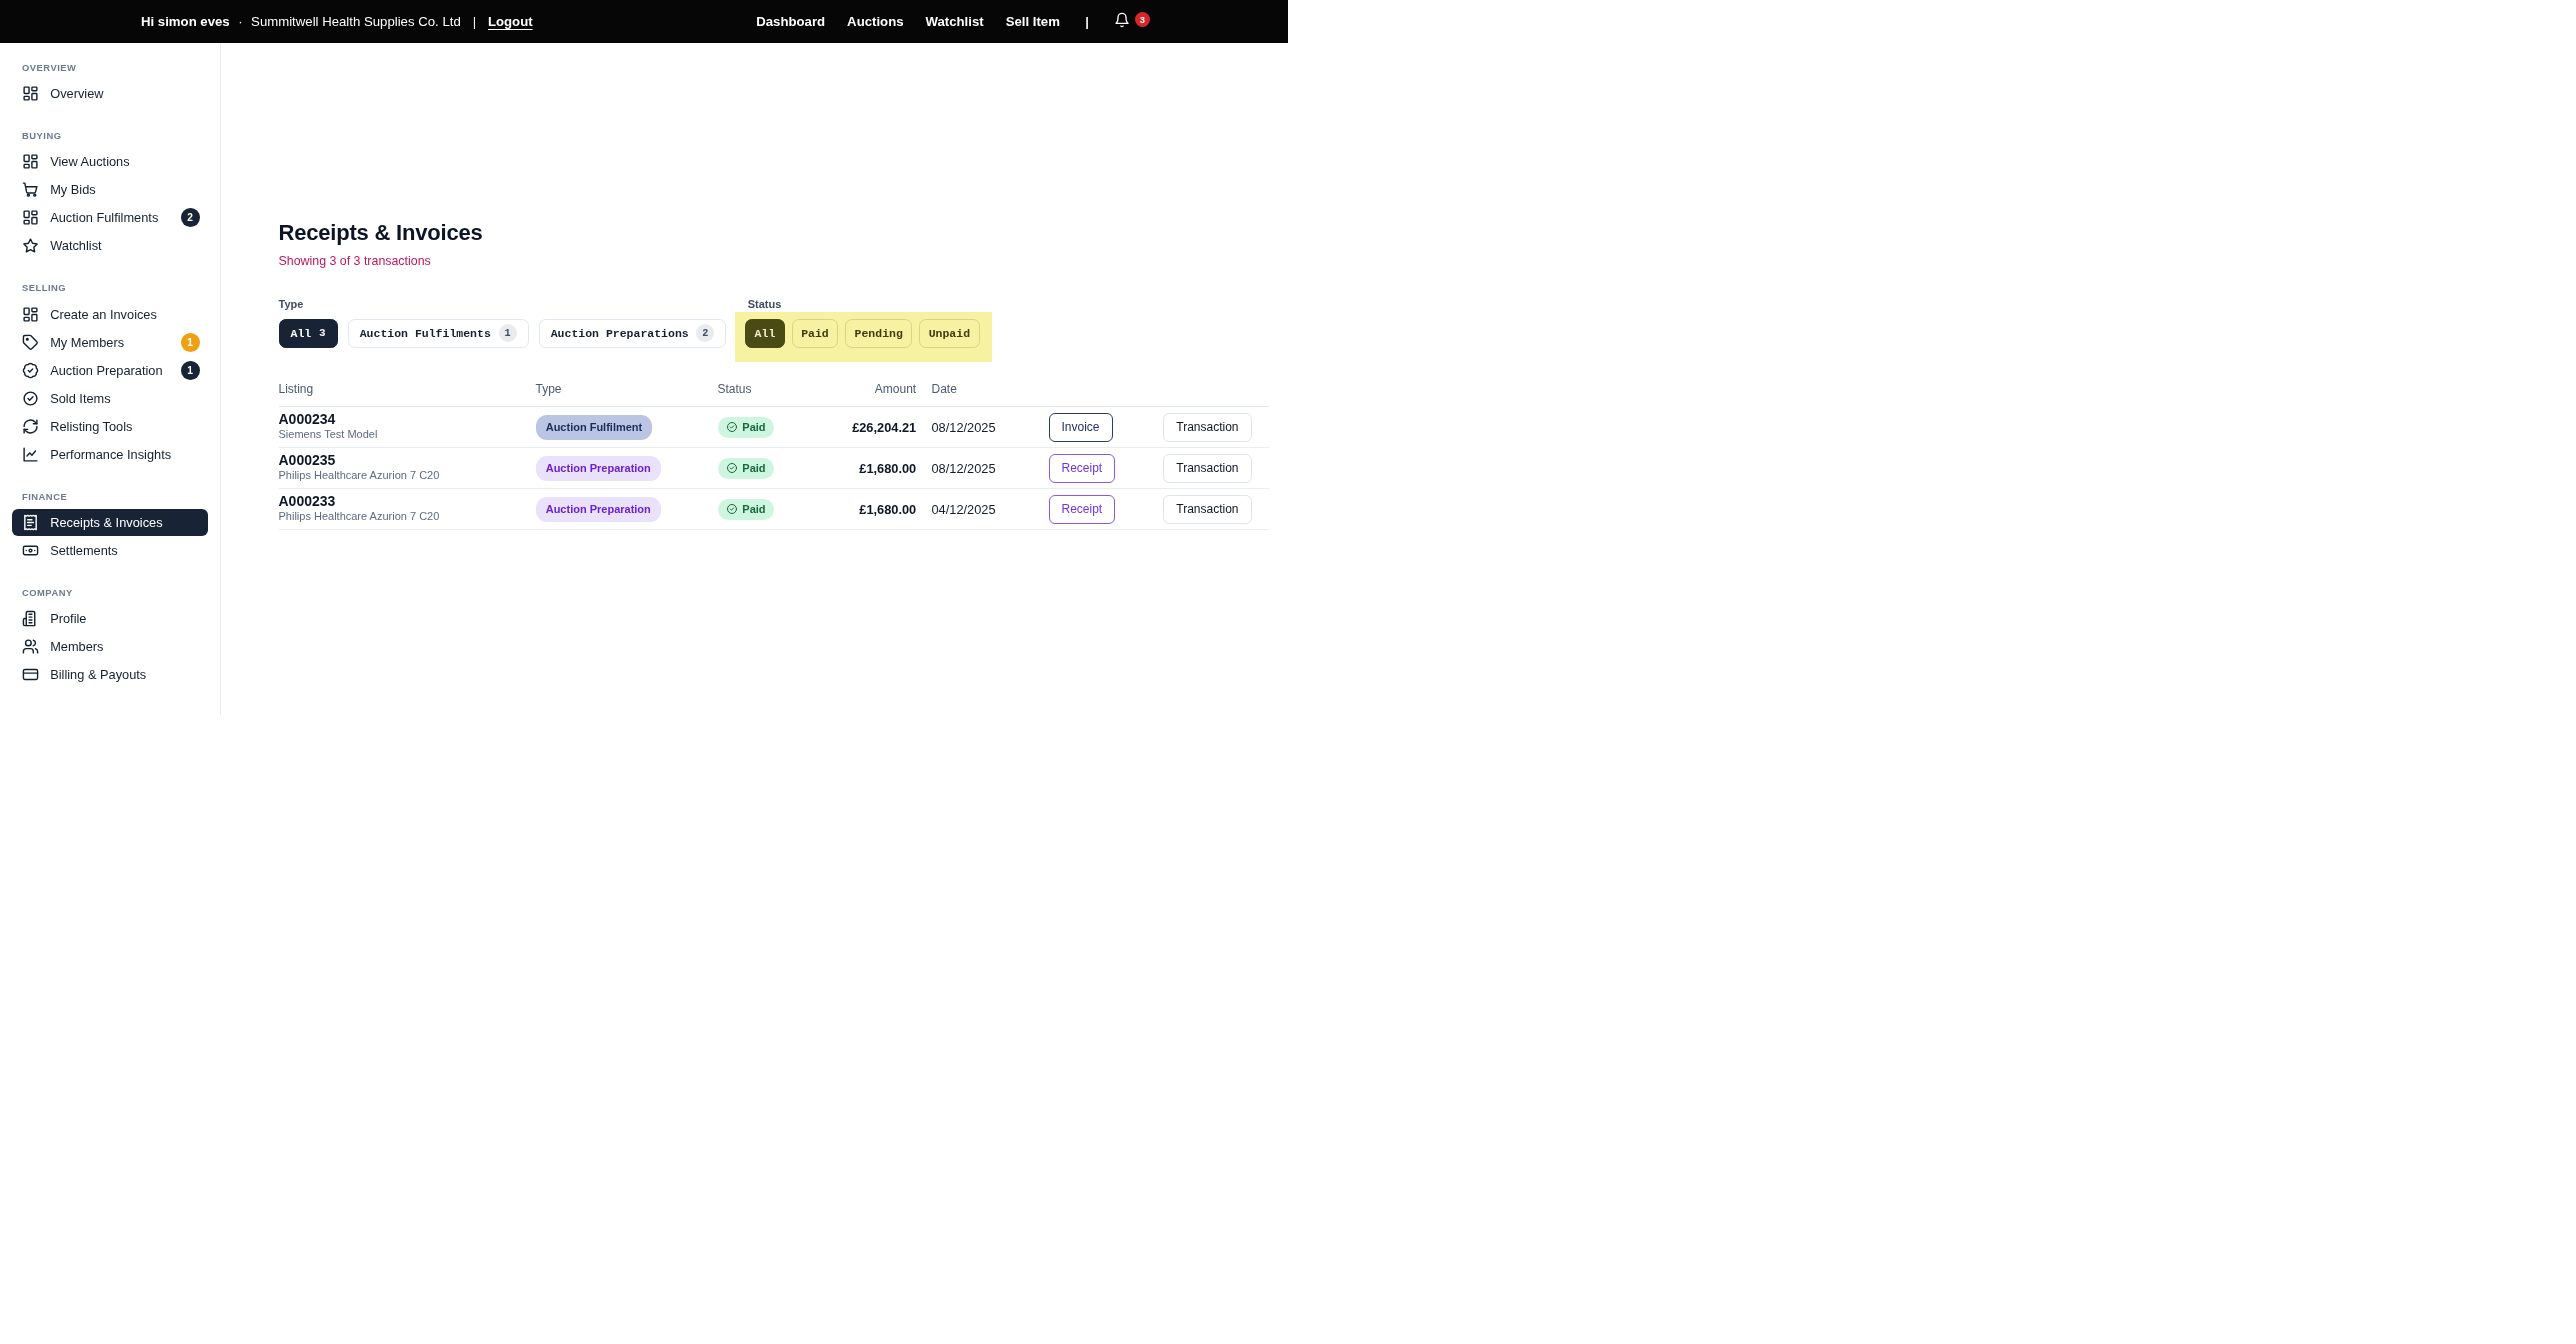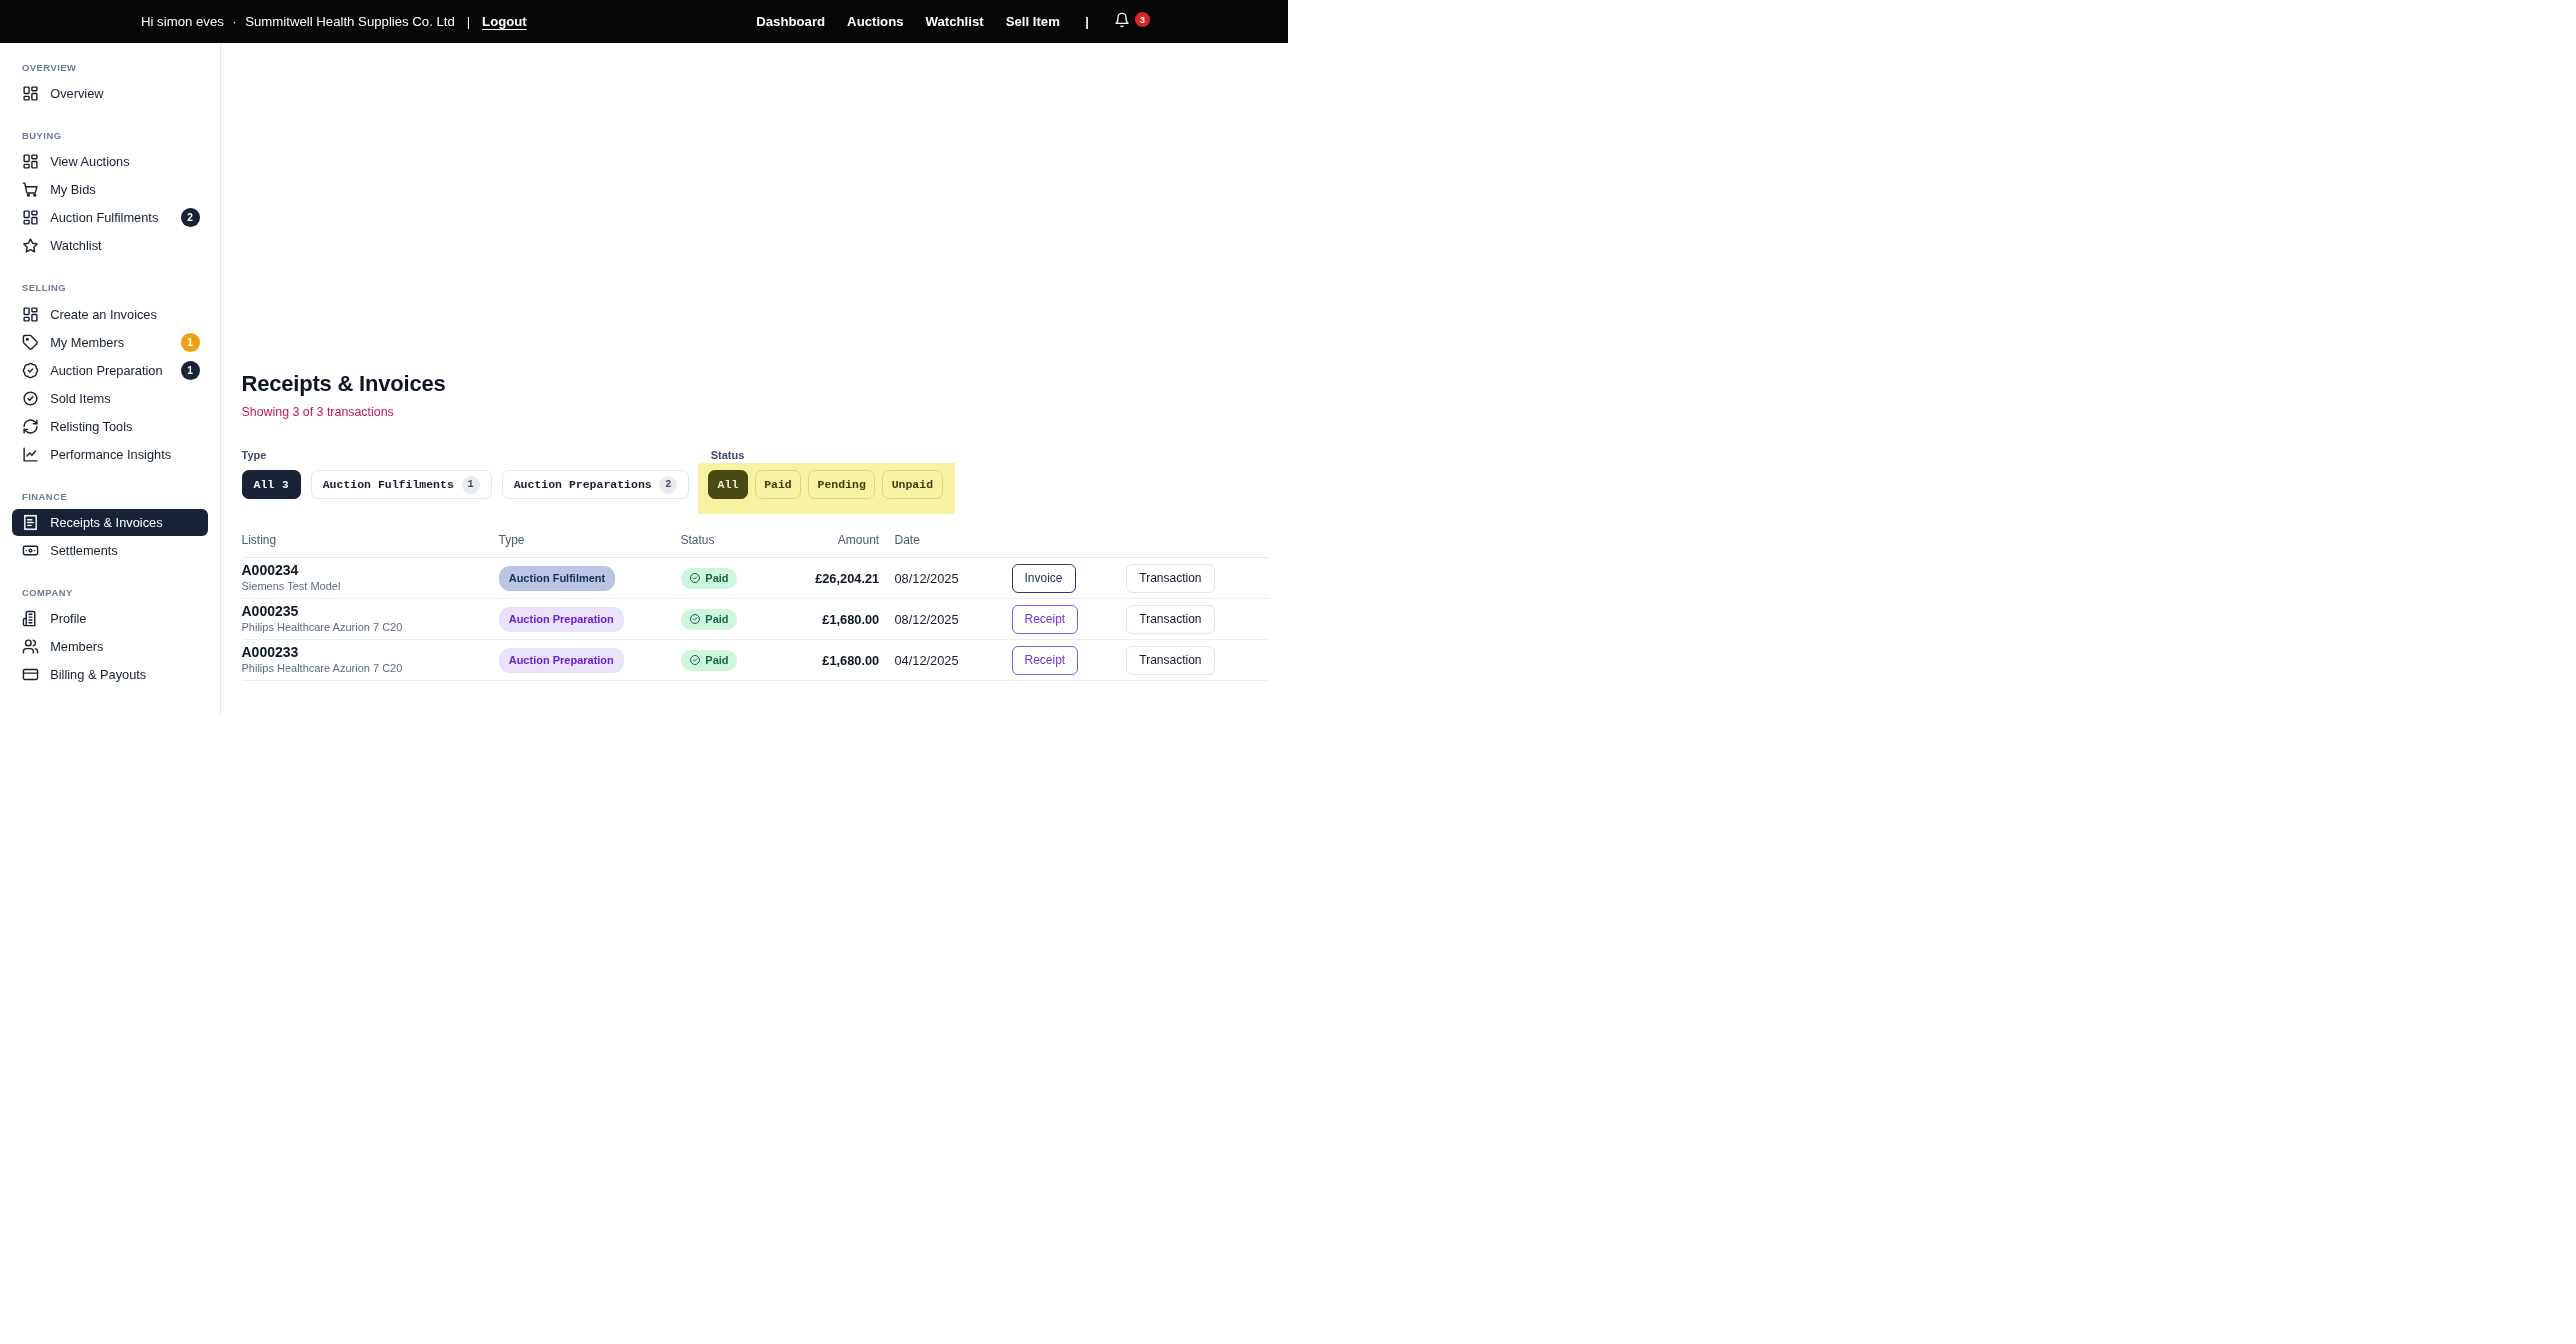--- a/index.html
+++ b/index.html
@@ -7,37 +7,37 @@
   body { font-family:"Liberation Sans", sans-serif; color:#0f1726; }
   .page { width:1288px; min-height:672px; background:#fff; }
 
   
   .topnav {
     height:43px; background:#060606; color:#fff;
     display:flex; align-items:center; justify-content:space-between;
     padding:0 138px 0 141px;
   }
   .nav-left { display:flex; align-items:center; gap:8.5px; font-size:13.2px; }
-  .nav-greeting { font-weight:400;text-align:center; }
+  .nav-greeting { font-weight:700;text-align:center; }
   .nav-company { font-weight:400; }
   .nav-sep { opacity:.95; }
   .nav-pipe { margin:0 3.4px; opacity:.95; }
   .nav-logout { font-weight:600; text-decoration:underline; text-underline-offset:2.6px; cursor:pointer; }
   .nav-right { display:flex; align-items:center; gap:22px; font-size:13.2px; font-weight:700; }
   .nav-link { cursor:pointer; }
   .bell-wrap { display:flex; align-items:center; gap:4.3px; cursor:pointer; }
   .bell-wrap svg { width:16px; height:16px; stroke:#fff; fill:none; stroke-width:2; stroke-linecap:round; stroke-linejoin:round; }
   .notif-badge {
     width:15.3px; height:15.3px; border-radius:50%; background:#d92626; color:#fff;
     font-size:9.4px; font-weight:700; display:flex; align-items:center; justify-content:center;
     margin-top:-3.4px;
   }
 
   
-  .layout { display:flex; align-items:flex-end; }
+  .layout { display:flex; align-items:center;gap:37px; }
 
   
   .sidebar { width:221px; min-height:628px; border-right:0.9px solid #e7eaf0; padding:6.8px 0 25.6px; flex-shrink:0; }
   .section-label {
     margin:23px 22px 7.7px; font-size:9.4px; font-weight:700; letter-spacing:0.5px;
     color:#6b7a90; text-transform:uppercase;
   }
   .sidebar .section:first-child .section-label { margin-top:12px; }
   .side-item {
     display:flex; align-items:center; gap:11px; margin:1.7px 12px; padding:0 8.5px 0 10.2px;

